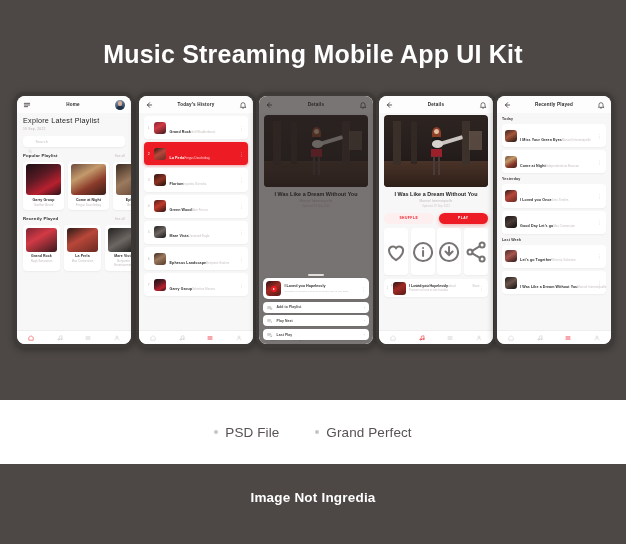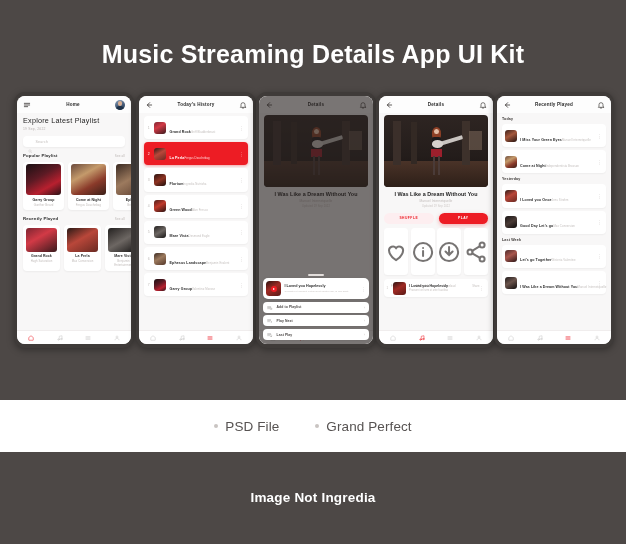--- a/index.html
+++ b/index.html
@@ -243,38 +243,38 @@
   .opt .oi svg{width:100%;height:100%;display:block;}
   .opt .ol { flex:1; font-size:3.4px; font-weight:bold; color:#4a4645; letter-spacing:.1px;}
   .chev { font-size:4px; color:#cfcac8; }
 
   
   .s5body { flex:1; padding:0 5px; overflow:hidden; background:#f8f7f7;}
   .daylbl { font-size:3.6px; font-weight:bold; color:#3a3634; margin-top:4px; letter-spacing:.15px;}
 
   
   .features {
-    position:absolute; left:0; top:400px; width:626px; height:52px;
+    position:absolute; left:0; top:400px; width:626px; height:64px;
     background:#ffffff;
     display:flex; align-items:center; justify-content:center; gap:36px;
   }
   .feat { display:flex; align-items:center; gap:7px; }
   .feat .dot { width:4px;height:4px;border-radius:50%;background:#c9c4c2;}
   .feat .lbl { font-size:13.5px; color:#575352; letter-spacing:.1px; }
 
   .notinc {
     position:absolute; left:0; top:490px; width:626px;
     text-align:center; color:#ffffff; font-size:13.5px; font-weight:bold;
     letter-spacing:.2px;
   }
 </style>
 </head>
 <body>
 
-<div class="kit-title">Music Streaming Details App UI Kit</div>
+<div class="kit-title">Music Streaming Mobile App UI Kit</div>
 
 <div class="phones">
 
   <div class="phone ph1">
     <div class="screen">
       <div class="appbar">
         <span class="ic">
           <svg viewBox="0 0 24 24">
               <g stroke="#3a3634" stroke-width="2.4" stroke-linecap="round">
                 <line x1="4" y1="7" x2="20" y2="7"></line>

